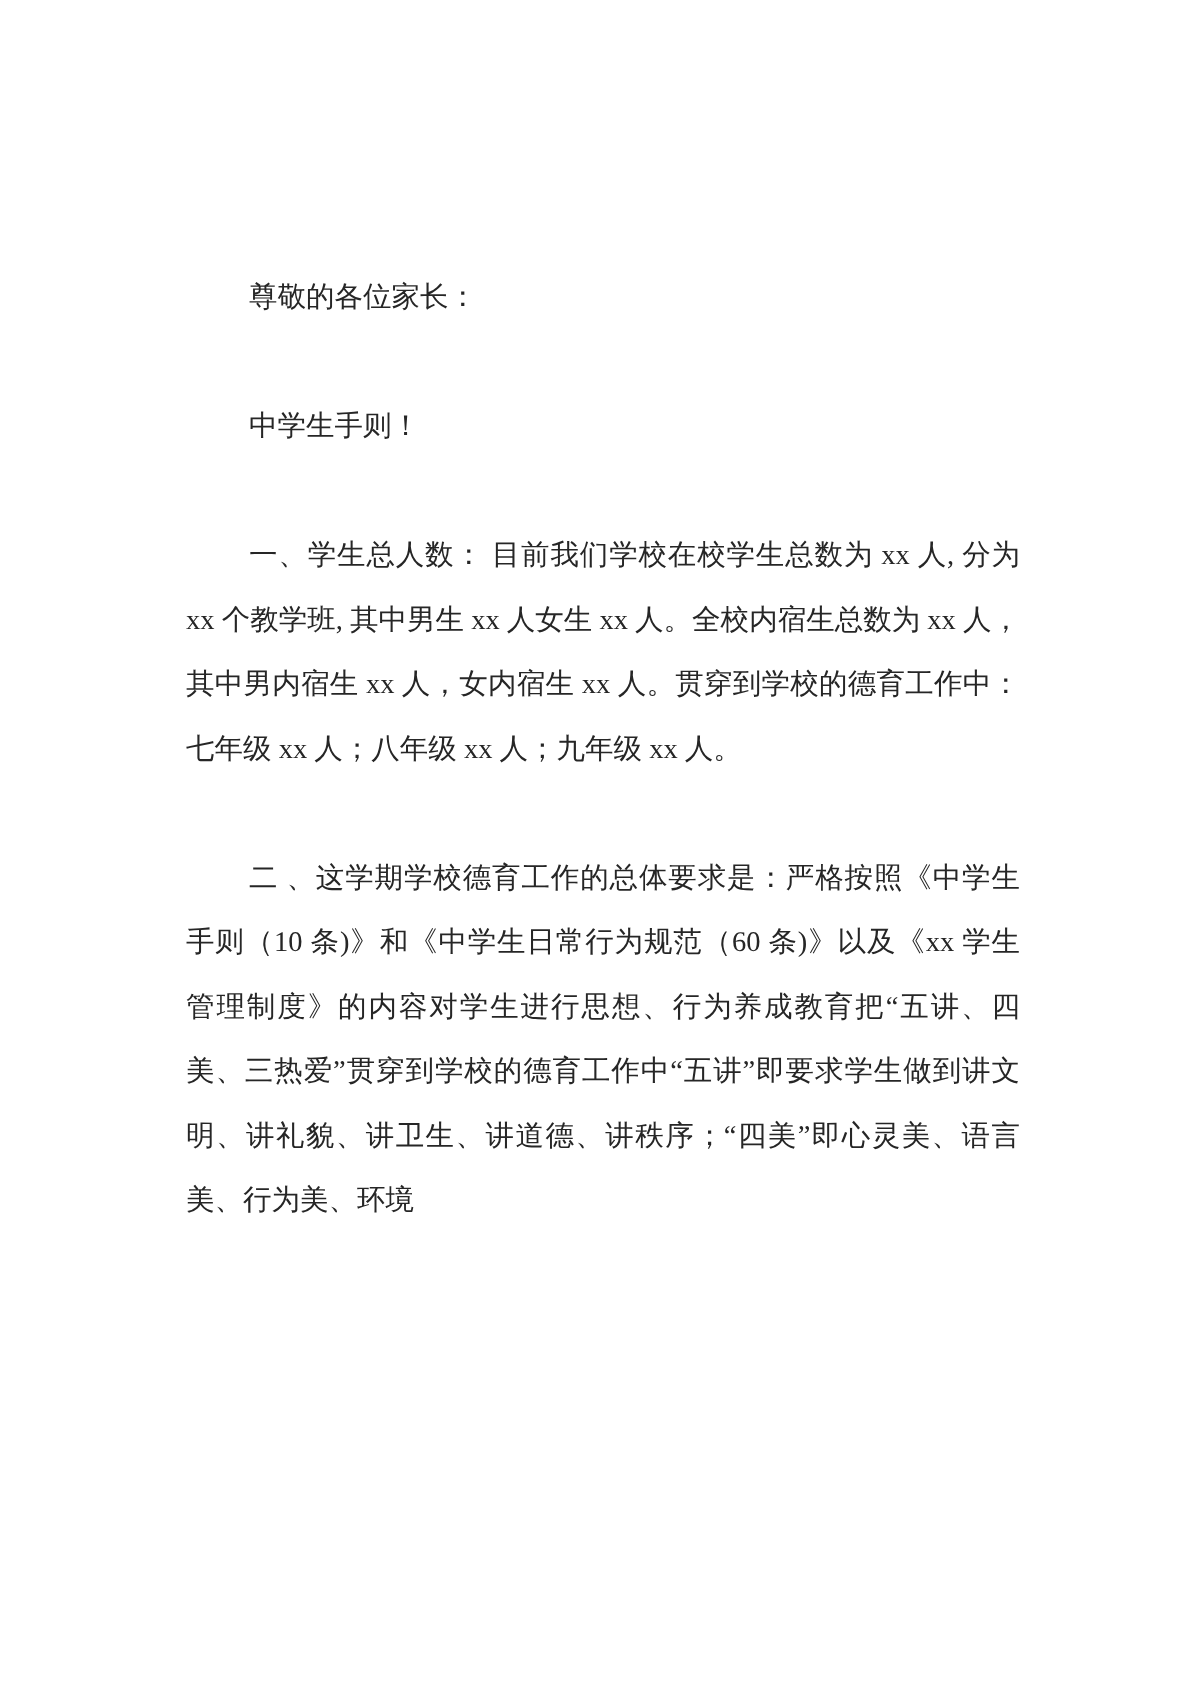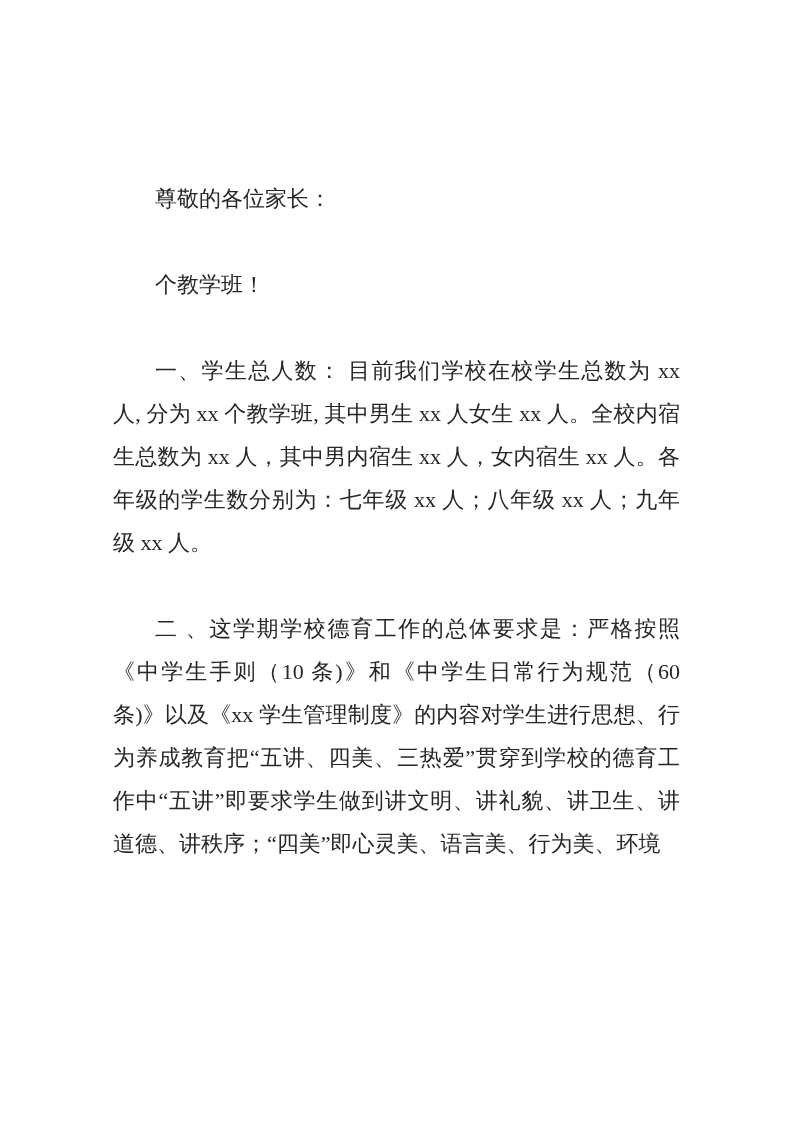--- a/index.html
+++ b/index.html
@@ -12,30 +12,30 @@
     width: 793px;
     height: 1122px;
     background: #ffffff;
     box-sizing: border-box;
     padding: 177px 113px 0 113px;
     overflow: hidden;
     font-family: "Liberation Serif", "DejaVu Serif", serif;
     color: #262626;
   }
   .para {
-    margin: 0 0 43px 0;
-    font-size: 22px;
+    margin: 0 0 43px 11px;
+    font-size: 19px;
     line-height: 43px;
     text-align: justify;
     text-justify: inter-character;
     text-indent: 42px;
     word-break: normal;
   }
 </style>
 </head>
 <body>
 
 <div class="page">
   <p class="para">尊敬的各位家长：</p>
-  <p class="para">个教学班！</p>
-  <p class="para">一、学生总人数： 目前我们学校在校学生总数为 xx 人, 分为 xx 个教学班, 其中男生 xx 人女生 xx 人。全校内宿生总数为 xx 人，其中男内宿生 xx 人，女内宿生 xx 人。各年级的学生数分别为：七年级 xx 人；八年级 xx 人；九年级 xx 人。</p>
+  <p class="para">中学生手则！</p>
+  <p class="para">一、学生总人数： 目前我们学校在校学生总数为 xx 人, 分为 xx 个教学班, 其中男生 xx 人女生 xx 人。全校内宿生总数为 xx 人，其中男内宿生 xx 人，女内宿生 xx 人。贯穿到学校的德育工作中：七年级 xx 人；八年级 xx 人；九年级 xx 人。</p>
   <p class="para">二 、这学期学校德育工作的总体要求是：严格按照《中学生手则（10 条)》和《中学生日常行为规范（60 条)》以及《xx 学生管理制度》的内容对学生进行思想、行为养成教育把“五讲、四美、三热爱”贯穿到学校的德育工作中“五讲”即要求学生做到讲文明、讲礼貌、讲卫生、讲道德、讲秩序；“四美”即心灵美、语言美、行为美、环境</p>
 </div>
 
 </body></html>

